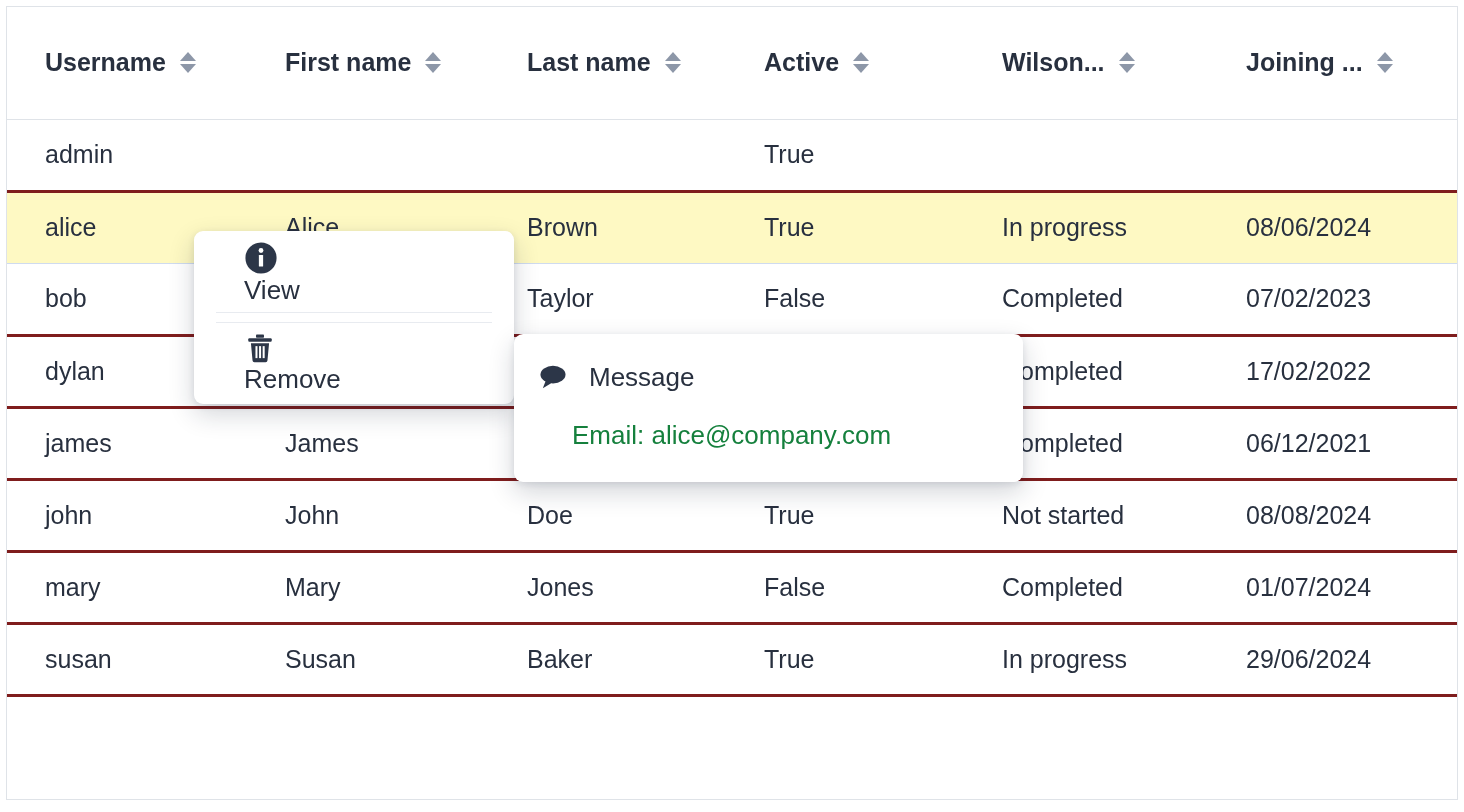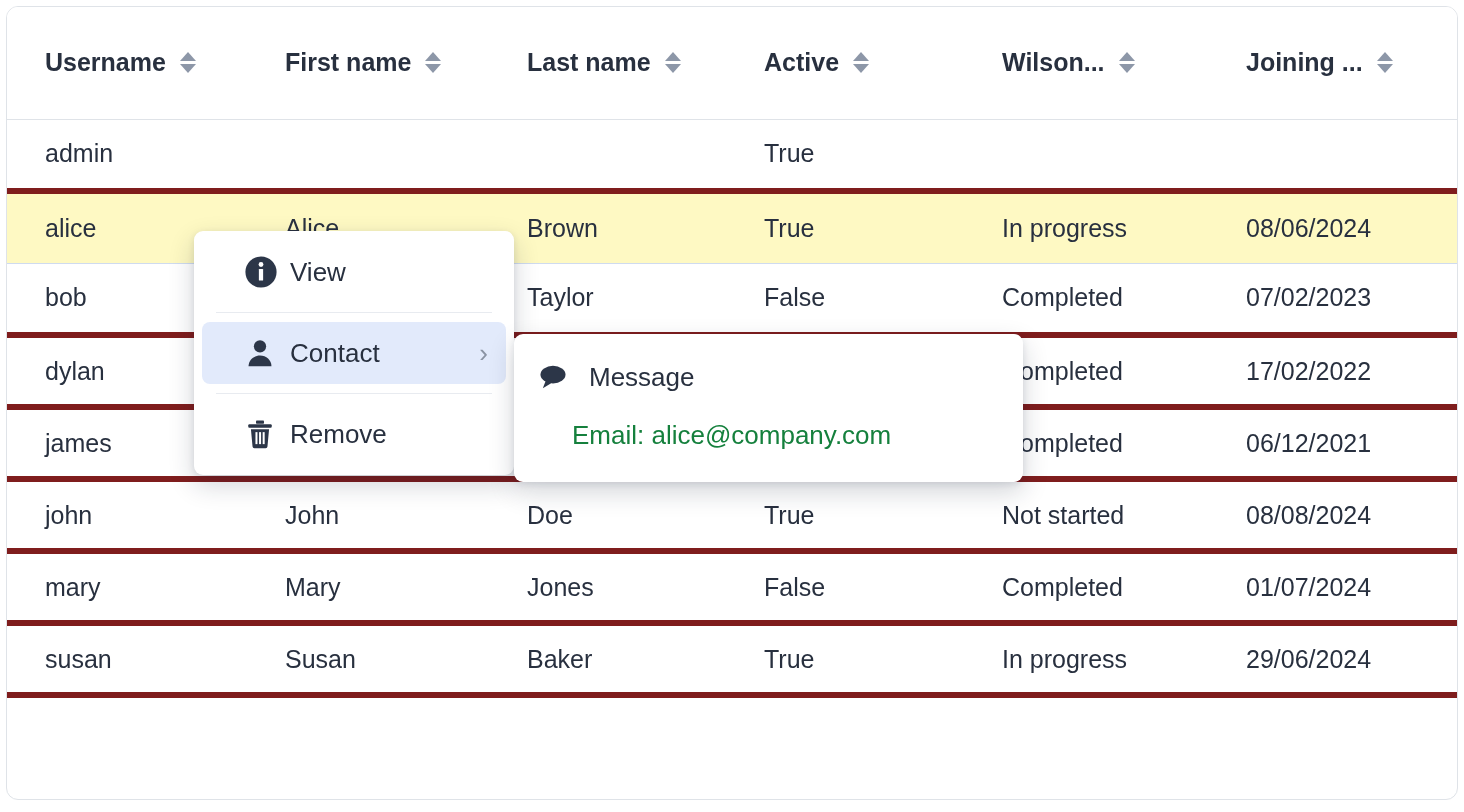--- a/index.html
+++ b/index.html
@@ -19,21 +19,21 @@
   }
 
   
   .table-wrap {
     position: absolute;
     left: 6px;
     top: 6px;
     width: 1452px;
     height: 794px;
     border: 1px solid #dfe3e8;
-    border-radius: 12px;
+    border-radius: 0;
     background: #fff;
     overflow: hidden;
   }
   table.grid {
     width: 100%;
     border-collapse: collapse;
     table-layout: fixed;
   }
   table.grid col.c-username { width: 240px; }
   table.grid col.c-first    { width: 242px; }
@@ -76,21 +76,21 @@
     display: block;
     width: 0; height: 0;
     border-left: 8px solid transparent;
     border-right: 8px solid transparent;
   }
   .sort-icon i.up   { border-bottom: 9px solid #8d97a8; }
   .sort-icon i.down { border-top: 9px solid #8d97a8; }
 
   table.grid tbody td {
     height: 72px;
-    border-bottom: 6px solid #7f1d1d;
+    border-bottom: 3px solid #7f1d1d;
     padding: 0 0 0 38px;
     font-size: 25px;
     color: #28303f;
     vertical-align: middle;
     white-space: nowrap;
   }
   table.grid tbody tr.selected td {
     background: #fef9c3;
     border-top: 1px solid #cfdbef;
     border-bottom: 1px solid #cfdbef;
@@ -108,29 +108,29 @@
     width: 320px;
     background: #ffffff;
     border-radius: 9px;
     box-shadow: 0 10px 26px rgba(23, 32, 54, 0.19),
                 0 2px 7px rgba(23, 32, 54, 0.10);
     padding: 10px 0 10px 0;
     z-index: 30;
   }
   .ctx-item {
     display: flex;
-    align-items: center;
     height: 62px;
     margin: 0 8px;
     padding: 0 14px 0 42px;
     border-radius: 8px;
     font-size: 26px;
     color: #28303f;
     cursor: default;
     position: relative;
+    flex-direction: column;
   }
   .ctx-item.active {
     background: #e2eafb;
   }
   .ctx-icon {
     flex: 0 0 auto;
     width: 40px;
     display: inline-flex;
     align-items: center;
     justify-content: flex-start;
@@ -343,30 +343,20 @@
           <circle cx="12" cy="12" r="11" fill="#2c3648"></circle>
           <circle cx="12" cy="6.7" r="1.7" fill="#ffffff"></circle>
           <rect x="10.5" y="9.8" width="3" height="8.2" rx="0.4" fill="#ffffff"></rect>
         </svg>
       </span>
       <span class="ctx-label">View</span>
     </div>
 
     <div class="ctx-sep"></div>
 
-    <div class="ctx-item active">
-      <span class="ctx-icon">
-        <svg width="32" height="32" viewBox="0 0 24 24">
-          <circle cx="12" cy="7" r="4.6" fill="#2c3648"></circle>
-          <path d="M3.4 22c0-4.7 3.9-8.1 8.6-8.1s8.6 3.4 8.6 8.1z" fill="#2c3648"></path>
-        </svg>
-      </span>
-      <span class="ctx-label">Contact</span>
-      <span class="ctx-chevron">›</span>
-    </div>
 
     <div class="ctx-sep"></div>
 
     <div class="ctx-item">
       <span class="ctx-icon">
         <svg width="32" height="32" viewBox="0 0 24 24">
           <rect x="9" y="1.8" width="6" height="2.6" rx="0.6" fill="#2c3648"></rect>
           <rect x="3.2" y="4.6" width="17.6" height="2.7" rx="0.8" fill="#2c3648"></rect>
           <path d="M5.2 8.4h13.6l-1.2 13a1.4 1.4 0 0 1-1.4 1.3H7.8a1.4 1.4 0 0 1-1.4-1.3z" fill="#2c3648"></path>
           <rect x="8.6" y="10.6" width="1.5" height="9" fill="#ffffff"></rect>

